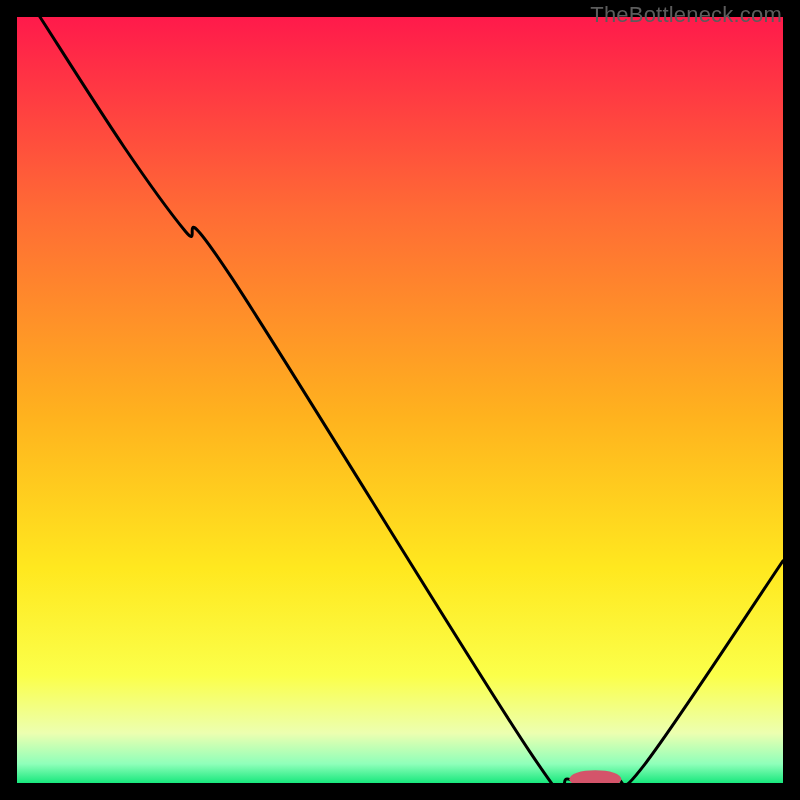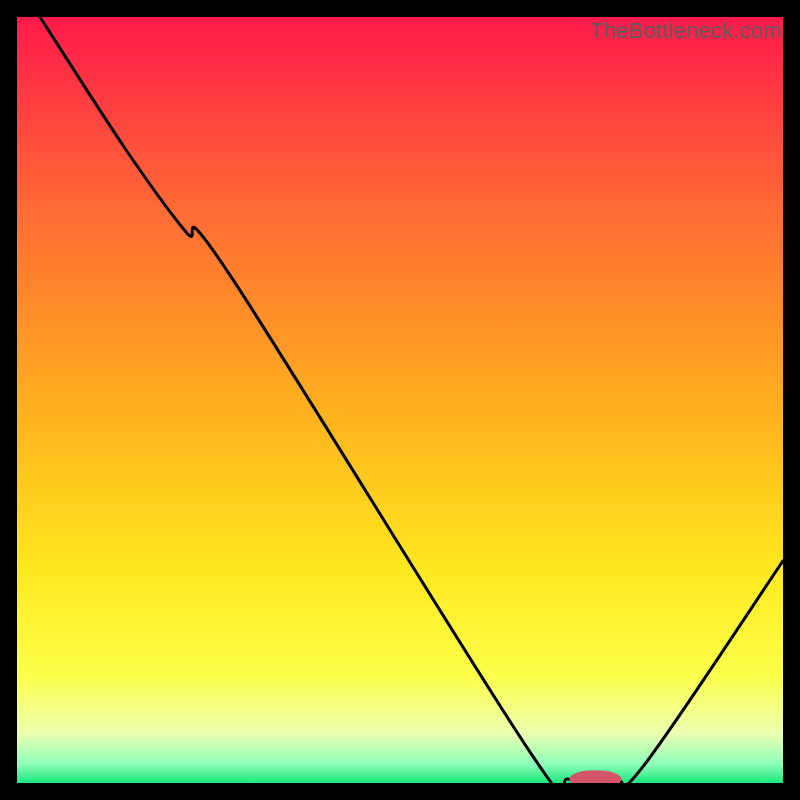--- a/index.html
+++ b/index.html
@@ -21,21 +21,21 @@
   }
   .plot {
     position: absolute;
     left: 0;
     top: 0;
     width: 766px;
     height: 766px;
   }
   .watermark {
     position: absolute;
-    top: 18px;
+    top: 2px;
     right: 18px;
     color: #5c5c5c;
     font-size: 22px;
     font-weight: 500;
     letter-spacing: 0.2px;
   }
 </style>
 </head>
 <body>
 

